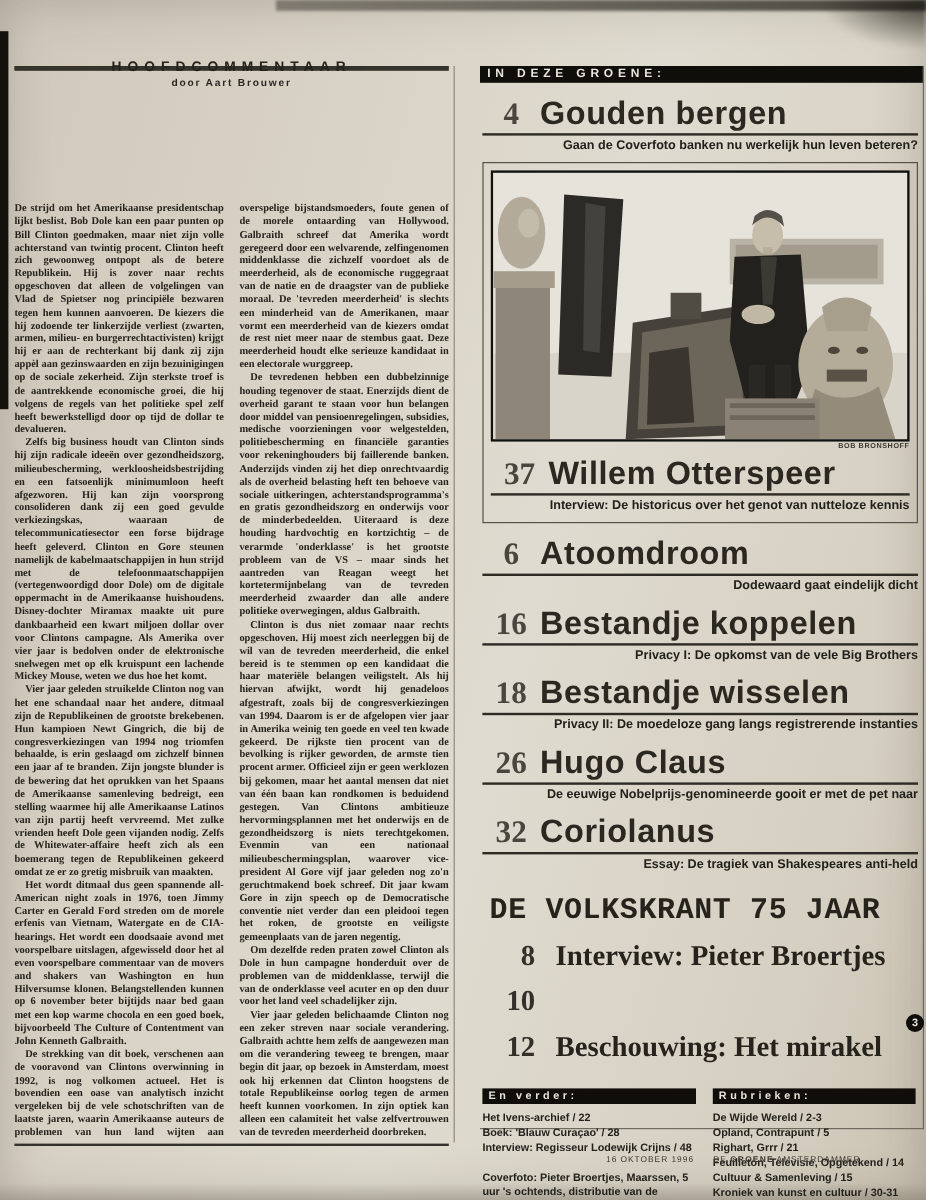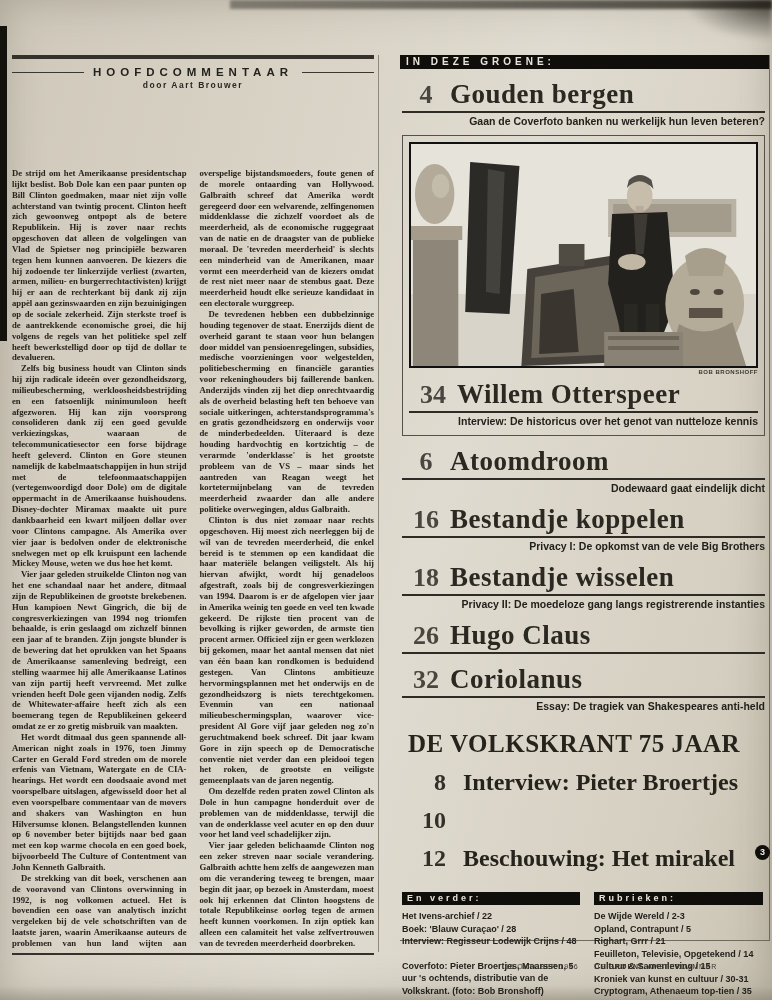--- a/index.html
+++ b/index.html
@@ -9,21 +9,21 @@
         font-family:"Liberation Sans",sans-serif;color:#1d1b17;}
   
   .scan-top{position:absolute;left:230px;top:0;width:542px;height:9px;
             background:linear-gradient(to right,rgba(70,66,58,.55),rgba(40,37,30,.8));filter:blur(1.5px);}
   .scan-corner{position:absolute;right:0;top:0;width:90px;height:42px;
                background:radial-gradient(ellipse at top right,rgba(30,28,22,.8),rgba(30,28,22,0) 70%);filter:blur(2px);}
   .scan-left{position:absolute;left:0;top:26px;width:7px;height:315px;background:#14120d;filter:blur(.5px);}
   .scan-bottom{position:absolute;left:0;bottom:0;width:100%;height:14px;
                background:linear-gradient(to bottom,rgba(0,0,0,0),rgba(90,82,66,.25));}
   .art-toprule{position:absolute;left:12px;top:55px;width:362px;height:4px;background:#35322c;}
-  .kicker-wrap{position:absolute;left:12px;top:66px;width:362px;text-align:center;}
+  .kicker-wrap{position:absolute;left:12px;top:50px;width:362px;text-align:center;}
   .kicker{display:flex;align-items:center;gap:9px;font-size:11.5px;font-weight:bold;letter-spacing:5px;color:#24221d;}
   .kicker::before,.kicker::after{content:"";flex:1;border-top:1.5px solid #3a372f;}
   .byline{font-size:8.5px;font-weight:bold;letter-spacing:1.5px;color:#2a2822;margin-top:2px;}
   .art-title{position:absolute;left:0px;top:100px;width:386px;text-align:center;
              font-family:"Liberation Serif",serif;font-weight:bold;color:#23211b;
              font-size:34px;line-height:35px;letter-spacing:.5px;}
   .art-body{position:absolute;left:12px;top:168px;width:362px;height:786px;overflow:hidden;
             column-count:2;column-gap:13px;column-fill:auto;
             font-family:"Liberation Serif",serif;font-weight:bold;
             font-size:8.7px;line-height:10.85px;text-align:justify;color:#26231d;}
@@ -33,30 +33,30 @@
   .col-sep{position:absolute;left:378px;top:55px;width:1px;height:897px;background:#8f897c;}
   
   .toc{position:absolute;left:400px;top:55px;width:369px;height:885px;
        border-right:1px solid #6f6a5e;border-bottom:1px solid #6f6a5e;}
   .toc-bar{height:14px;background:#0f0e0b;color:#e9e5da;font-size:10px;font-weight:bold;
            letter-spacing:4px;line-height:14px;padding-left:6px;}
   .toc-entry{margin:10px 4px 0 2px;}
   .toc-titlerow{display:flex;align-items:baseline;border-bottom:2.5px solid #2e2b25;padding-bottom:1px;}
   .toc-num{width:48px;text-align:center;font-family:"Liberation Serif",serif;font-weight:bold;
            font-size:26px;color:#4a463f;flex:none;}
-  .toc-title{font-family:Liberation Serif, serif;font-weight:bold;font-size:27px;color:#2b2822;letter-spacing:.5px;}
+  .toc-title{font-family:Liberation Sans, sans-serif;font-weight:bold;font-size:27px;color:#2b2822;letter-spacing:.5px;}
   .toc-sub{text-align:right;font-size:10.5px;font-weight:bold;color:#23211c;margin-top:2px;}
   .photo-box{margin:8px 4px 0 2px;border:1px solid #55514a;padding:6px 6px 8px 6px;}
   .photo-frame{border:2px solid #111;background:#e9e7e1;height:222px;position:relative;overflow:hidden;}
   .photo-frame svg{display:block;width:100%;height:100%;}
   .photo-credit{text-align:right;font-size:6px;font-weight:bold;letter-spacing:.5px;color:#3c3931;margin-top:1px;}
   .photo-box .toc-entry{margin:4px 0 0 0;}
   
   .vk{margin:18px 4px 0 8px;}
-  .vk-header{font-family:Liberation Serif, serif;font-weight:bold;font-size:25px;color:#26231d;letter-spacing:.5px;}
+  .vk-header{font-family:Liberation Mono, monospace;font-weight:bold;font-size:25px;color:#26231d;letter-spacing:.5px;}
   .vk-row{display:flex;align-items:baseline;margin-top:11px;}
   .vk-num{width:38px;text-align:right;font-family:"Liberation Serif",serif;font-weight:bold;
           font-size:24px;color:#33302a;flex:none;margin-right:17px;}
   .vk-title{font-family:"Liberation Serif",serif;font-weight:bold;font-size:24px;color:#26231d;}
   
   .lists{display:flex;margin:20px 6px 0 2px;gap:14px;}
   .list-col{flex:1;}
   .list-bar{background:#0f0e0b;color:#e9e5da;font-size:9px;font-weight:bold;letter-spacing:3px;
             line-height:13px;height:13px;padding-left:5px;margin-bottom:5px;}
   .list-item{font-size:9px;font-weight:bold;color:#23211c;line-height:12.5px;}
@@ -154,21 +154,21 @@
 
           <rect x="196" y="188" width="80" height="34" fill="#8a8274"></rect>
           <rect x="200" y="192" width="72" height="4" fill="#6e6759"></rect>
           <rect x="200" y="202" width="72" height="4" fill="#6e6759"></rect>
         </svg>
       </div>
       <div class="photo-credit">BOB BRONSHOFF</div>
 
       <div class="toc-entry">
         <div class="toc-titlerow">
-          <span class="toc-num">34</span>
+          <span class="toc-num">37</span>
           <span class="toc-title">Willem Otterspeer</span>
         </div>
         <div class="toc-sub">Interview: De historicus over het genot van nutteloze kennis</div>
       </div>
     </div>
 
     <div class="toc-entry">
       <div class="toc-titlerow">
         <span class="toc-num">6</span>
         <span class="toc-title">Atoomdroom</span>
@@ -190,20 +190,21 @@
         <span class="toc-title">Bestandje wisselen</span>
       </div>
       <div class="toc-sub">Privacy II: De moedeloze gang langs registrerende instanties</div>
     </div>
 
     <div class="toc-entry">
       <div class="toc-titlerow">
         <span class="toc-num">26</span>
         <span class="toc-title">Hugo Claus</span>
       </div>
+      <div class="toc-sub">De eeuwige Nobelprijs-genomineerde gooit er met de pet naar</div>
     </div>
 
     <div class="toc-entry">
       <div class="toc-titlerow">
         <span class="toc-num">32</span>
         <span class="toc-title">Coriolanus</span>
       </div>
       <div class="toc-sub">Essay: De tragiek van Shakespeares anti-held</div>
     </div>
 

